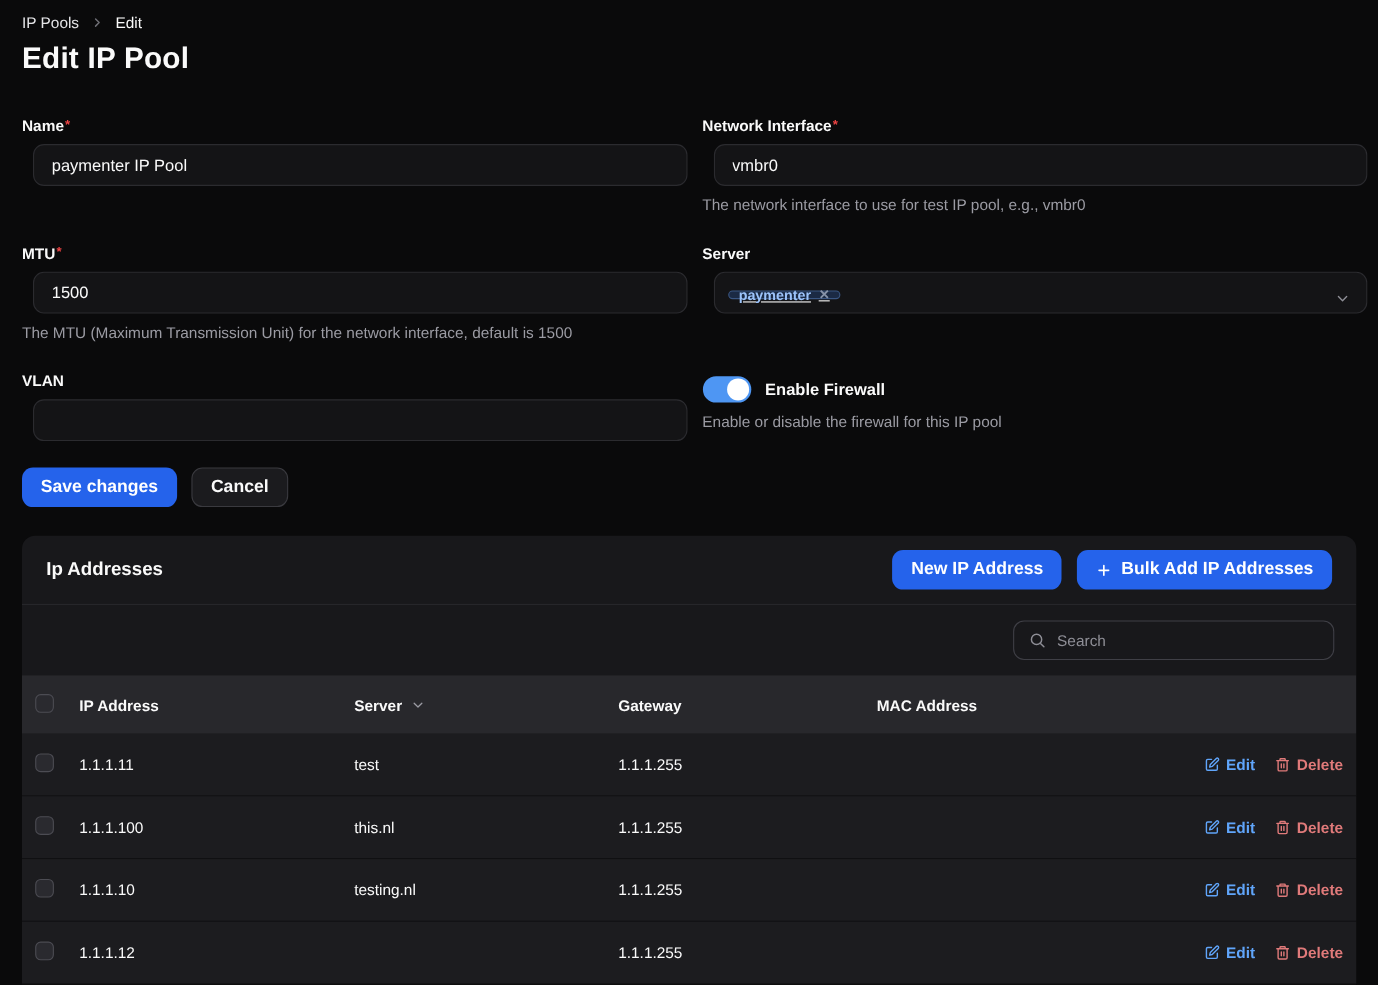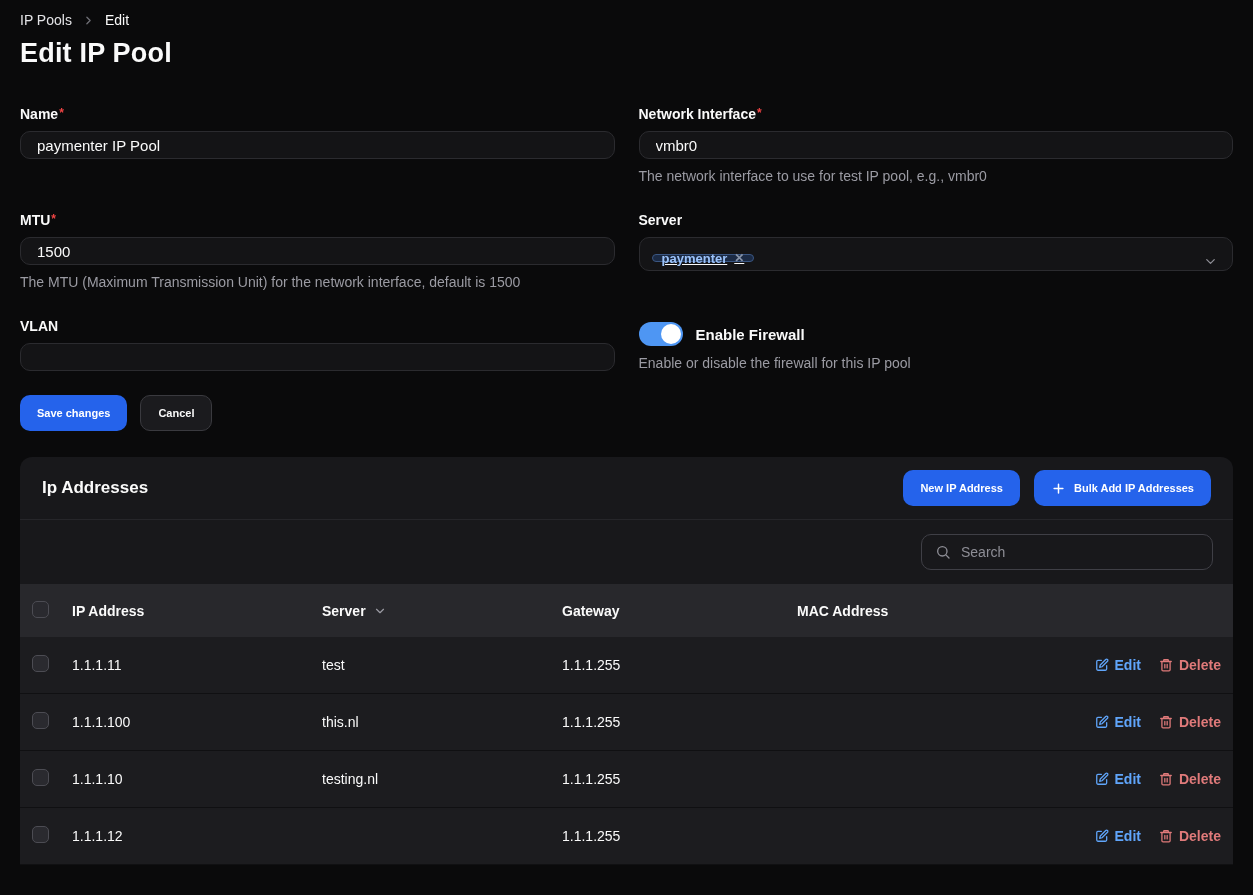--- a/index.html
+++ b/index.html
@@ -18,29 +18,30 @@
   .breadcrumb .crumb.current { color: #fafafa; }
   .breadcrumb .sep { color: #6f6f76; display: flex; align-items: center; }
   .page-title { margin-top: 10px; font-size: 27px; font-weight: 700; letter-spacing: .2px; }
 
   
   .form { margin-top: 37px; }
   .form-row { display: grid; grid-template-columns: 1fr 1fr; column-gap: 24px; margin-bottom: 28px; }
   .field-label { font-size: 14px; font-weight: 700; color: #fafafa; margin-bottom: 9px; }
   .req { color: var(--required, #ef4444); font-size: 12px; vertical-align: top; margin-left: 1px; }
   .input, .select-box {
-    width: 100%; height: 28px;
+    width: 100%; height: 38px;
     background: #141416;
     border: 1px solid #2b2b2f;
     border-radius: 10px;
     color: #fafafa;
     font-size: 15px;
     font-family: "Liberation Sans", sans-serif;
     padding: 0 16px;
     outline: none;
+    margin-left: 10px;
   }
   .hint { margin-top: 9px; color: #9b9ba3; font-size: 14px; }
 
   .select-box { display: flex; padding: 16px 12px; position: relative; text-decoration: underline; }
   .tag {
     display: inline-flex; align-items: center; gap: 7px;
     background: var(--tag_bg, #1b2a44);
     border: 1px solid var(--tag_border, #3a5682);
     color: var(--tag_text, #9cc3fa);
     border-radius: 7px;
@@ -63,21 +64,21 @@
     background: #ffffff; transition: left .15s;
   }
   .toggle.on .knob { left: 22px; }
   .toggle-label { font-size: 15px; font-weight: 700; }
 
   
   .btn {
     display: inline-flex; align-items: center; justify-content: center; gap: 8px;
     height: 36px; padding: 4px 17px;
     border-radius: 10px; border: none;
-    font-size: 11px; font-weight: 700;
+    font-size: 16px; font-weight: 700;
     font-family: "Liberation Sans", sans-serif;
     cursor: pointer;
   }
   .btn-primary { background: var(--accent, #2563eb); color: #ffffff; }
   .btn-secondary { background: #1b1b1e; color: #fafafa; border: 1px solid #3a3a3f; }
   .form-actions { display: flex; gap: 13px; margin-top: 24px; }
 
   
   .card {
     margin-top: 26px;

